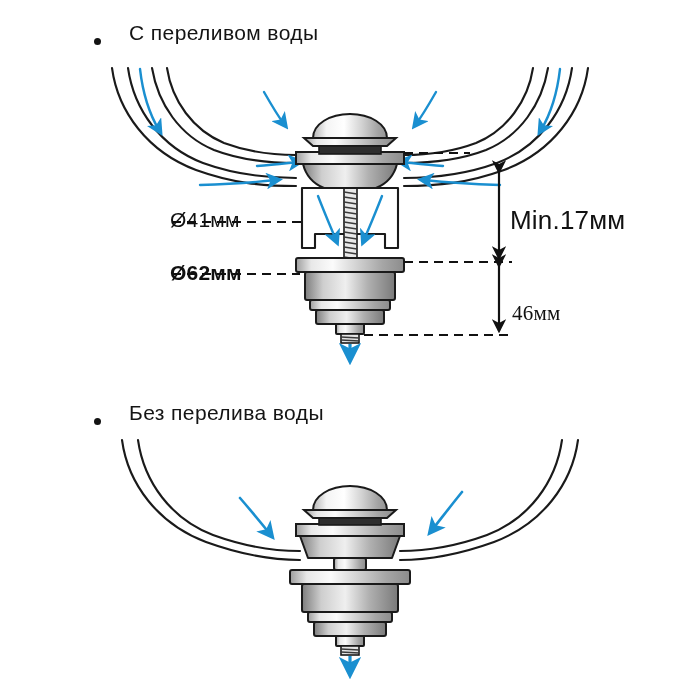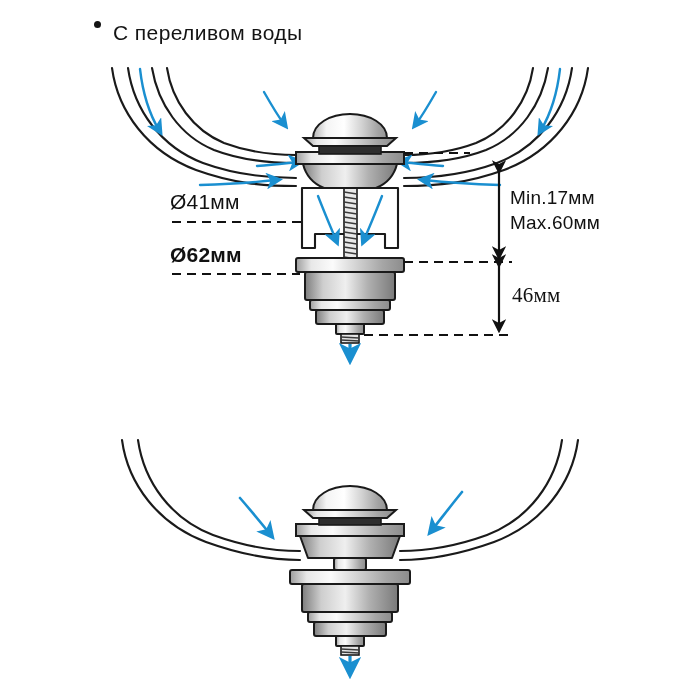--- a/index.html
+++ b/index.html
@@ -7,38 +7,39 @@
     width:700px;height:700px;background:#ffffff;
     font-family:"Liberation Sans", sans-serif;
     position:relative;overflow:hidden;
   }
   #root{position:absolute;inset:0;}
   .section{position:absolute;left:0;width:700px;}
   #sec-overflow{top:0;height:380px;}
   #sec-nooverflow{top:380px;height:320px;}
 
   .heading{
-    position:absolute;display:flex;align-items:flex-start;gap:12px;
+    position:absolute;display:flex;align-items:flex-end;gap:28px;
     font-size:21px;color:#141414;letter-spacing:.4px;white-space:nowrap;
   }
   .bullet{
     width:7px;height:7px;border-radius:50%;background:#141414;
     display:inline-block;flex:0 0 auto;
   }
   #head-overflow{left:94px;top:21px;}
   #head-nooverflow{left:94px;top:21px;}
 
   svg.draw{position:absolute;left:0;top:0;overflow:visible;}
   .dimtext{
     position:absolute;font-size:21px;color:#111;white-space:nowrap;
     letter-spacing:.2px;
+    margin-top:18px;
   }
   #lbl-41{left:170px;top:190px;}
   #lbl-62{left:170px;top:243px;font-weight:bold;}
-  #lbl-minmax{left:510px;top:185px;line-height:1.32;font-size:19px;}
+  #lbl-minmax{left:510px;top:185px;line-height:1.32;font-size:26px;}
   #lbl-46{left:512px;top:283px;font-family:Liberation Serif, serif;}
 </style>
 </head>
 <body>
 
 <div id="root">
 
   <div class="section" id="sec-overflow">
 
     <div class="heading" id="head-overflow">
@@ -175,27 +176,30 @@
         <line x1="499" y1="172" x2="499" y2="258" marker-start="url(#dimA)" marker-end="url(#dimA)"></line>
         <line x1="499" y1="266" x2="499" y2="331" marker-start="url(#dimA)" marker-end="url(#dimA)"></line>
         <line x1="499" y1="165" x2="499" y2="172" stroke-width="1.6"></line>
       </g>
     </svg>
 
     <div class="dimtext" id="lbl-41">Ø41мм</div>
     <div class="dimtext" id="lbl-62">Ø62мм</div>
     <div class="dimtext" id="lbl-minmax">
       <div>Min.17мм</div>
-      <div>Max.60мм</div>
     </div>
     <div class="dimtext" id="lbl-46">46мм</div>
   </div>
 
   <div class="section" id="sec-nooverflow">
 
+    <div class="heading" id="head-nooverflow">
+      <span class="bullet"></span>
+      <span>Без перелива воды</span>
+    </div>
 
     <svg class="draw" width="700" height="320" viewBox="0 0 700 320">
       <defs>
         <linearGradient id="gMetalH2" x1="0" y1="0" x2="1" y2="0">
           <stop offset="0%" stop-color="#9d9d9d"></stop>
           <stop offset="14%" stop-color="#e8e8e8"></stop>
           <stop offset="34%" stop-color="#fbfbfb"></stop>
           <stop offset="58%" stop-color="#cfcfcf"></stop>
           <stop offset="80%" stop-color="#a6a6a6"></stop>
           <stop offset="100%" stop-color="#8c8c8c"></stop>

